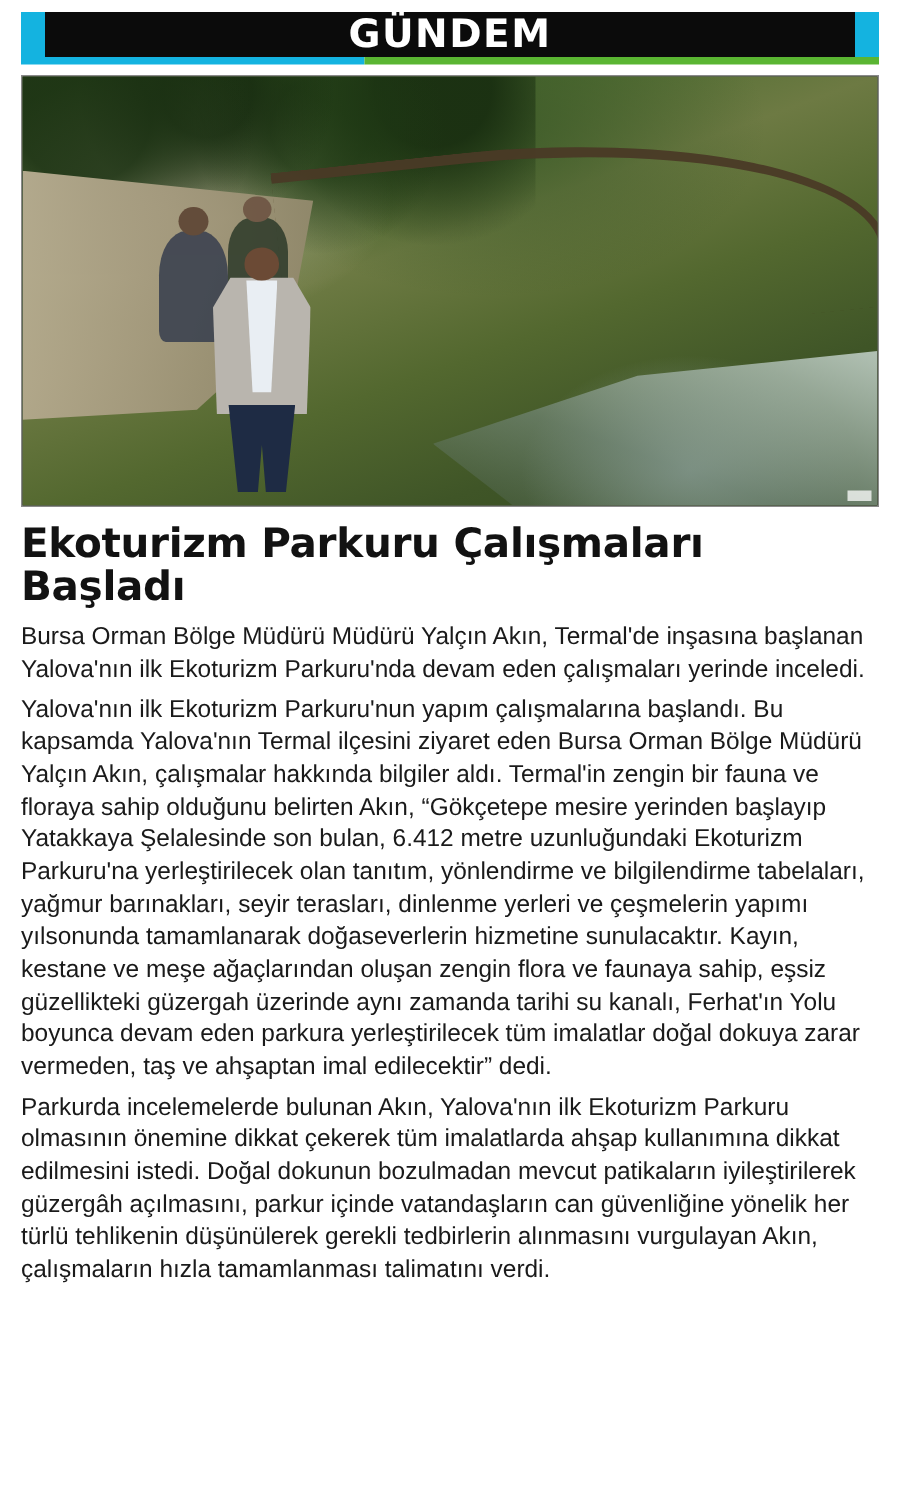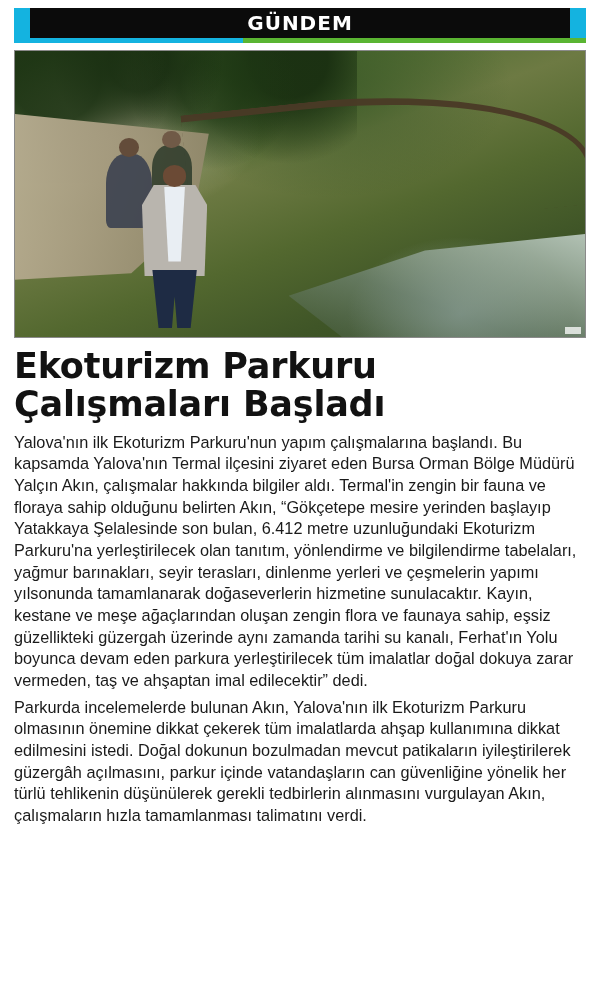--- a/index.html
+++ b/index.html
@@ -44,21 +44,21 @@
     position: absolute;
     right: 0;
     top: 0;
     bottom: 0;
     width: 16px;
     background: #14b3e0;
   }
   .banner-title {
     color: #ffffff;
     font-weight: bold;
-    font-size: 20px;
+    font-size: 26px;
     letter-spacing: 1px;
     font-family: "DejaVu Sans", sans-serif;
     line-height: 1;
     z-index: 2;
   }
   .banner-underline {
     height: 5px;
     width: 100%;
     display: flex;
   }
@@ -173,21 +173,21 @@
     right: 4px; bottom: 3px;
     width: 16px; height: 7px;
     background: rgba(255,255,255,0.75);
   }
 
   
   .headline {
     margin-top: 10px;
     font-family: "DejaVu Sans", sans-serif;
     font-weight: bold;
-    font-size: 35px;
+    font-size: 27px;
     line-height: 1.08;
     color: #121212;
     letter-spacing: -0.2px;
   }
 
   
   .body-text {
     margin-top: 8px;
     font-size: 16.3px;
     line-height: 1.33;
@@ -231,17 +231,18 @@
         <div class="p-head"></div>
         <div class="p-legs"></div>
       </div>
       <div class="photo-tag"></div>
     </div>
   </div>
 
   <div class="headline">Ekoturizm Parkuru Çalışmaları Başladı</div>
 
   <div class="body-text">
+    <p>Bursa Orman Bölge Müdürü Müdürü Yalçın Akın, Termal'de inşasına başlanan Yalova'nın ilk Ekoturizm Parkuru'nda devam eden çalışmaları yerinde inceledi.</p>
     <p>Yalova'nın ilk Ekoturizm Parkuru'nun yapım çalışmalarına başlandı. Bu kapsamda Yalova'nın Termal ilçesini ziyaret eden Bursa Orman Bölge Müdürü Yalçın Akın, çalışmalar hakkında bilgiler aldı. Termal'in zengin bir fauna ve floraya sahip olduğunu belirten Akın, “Gökçetepe mesire yerinden başlayıp Yatakkaya Şelalesinde son bulan, 6.412 metre uzunluğundaki Ekoturizm Parkuru'na yerleştirilecek olan tanıtım, yönlendirme ve bilgilendirme tabelaları, yağmur barınakları, seyir terasları, dinlenme yerleri ve çeşmelerin yapımı yılsonunda tamamlanarak doğaseverlerin hizmetine sunulacaktır. Kayın, kestane ve meşe ağaçlarından oluşan zengin flora ve faunaya sahip, eşsiz güzellikteki güzergah üzerinde aynı zamanda tarihi su kanalı, Ferhat'ın Yolu boyunca devam eden  parkura yerleştirilecek tüm imalatlar doğal dokuya zarar vermeden, taş ve ahşaptan imal edilecektir” dedi.</p>
     <p>Parkurda incelemelerde bulunan Akın, Yalova'nın ilk Ekoturizm Parkuru olmasının önemine dikkat çekerek tüm imalatlarda ahşap kullanımına dikkat edilmesini istedi. Doğal dokunun bozulmadan mevcut patikaların iyileştirilerek güzergâh açılmasını, parkur içinde vatandaşların can güvenliğine yönelik her türlü tehlikenin düşünülerek gerekli tedbirlerin alınmasını vurgulayan Akın, çalışmaların hızla tamamlanması talimatını verdi.</p>
   </div>
 
 </div>
 
 </body></html>

